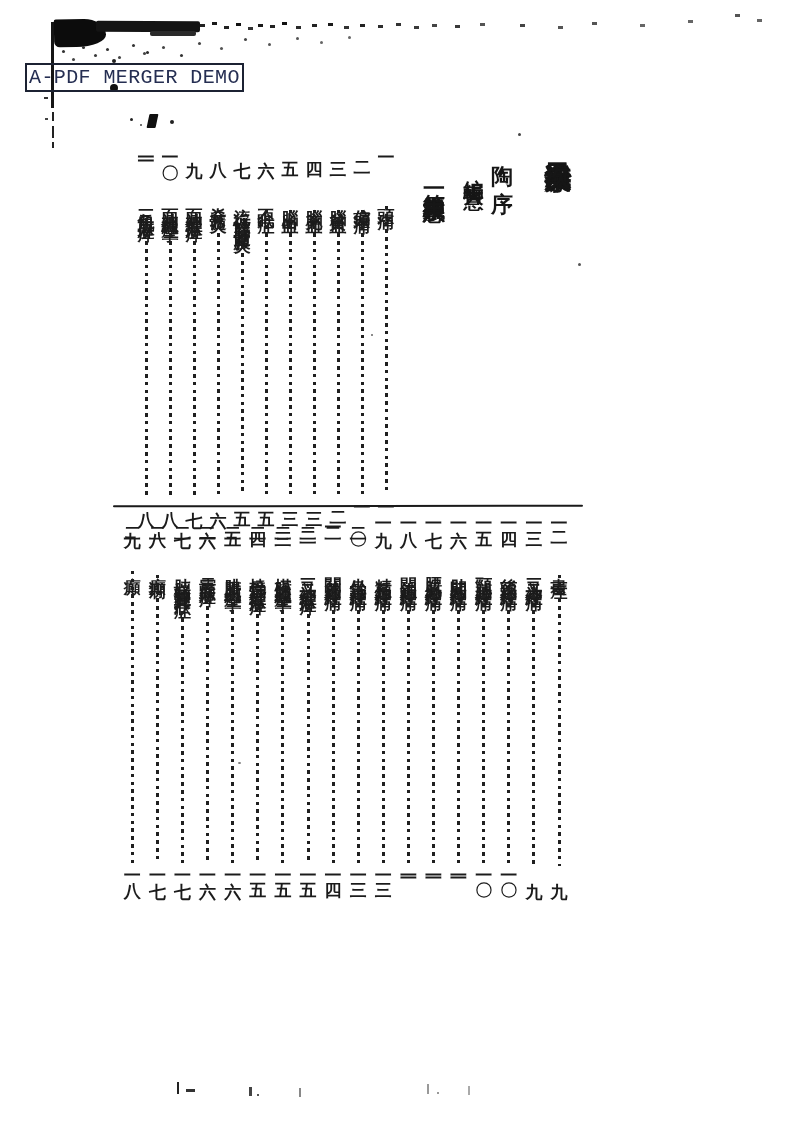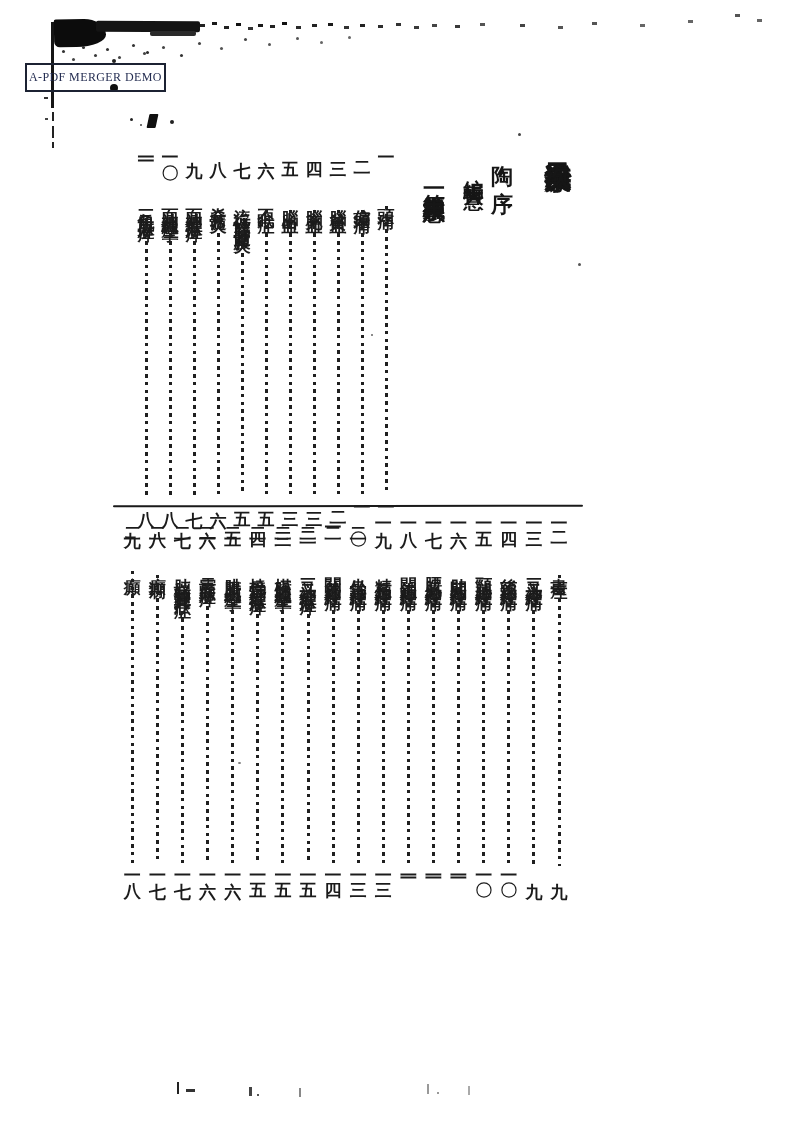--- a/index.html
+++ b/index.html
@@ -44,21 +44,21 @@
   #bm3{left:249px;top:1087px;width:3px;height:9px;background:#444;}
   #bm4{left:257px;top:1094px;width:2px;height:2px;background:#555;}
   #bm5{left:299px;top:1088px;width:2px;height:9px;background:#888;}
   #bm6{left:427px;top:1084px;width:2px;height:10px;background:#999;}
   #bm7{left:437px;top:1092px;width:2px;height:2px;background:#999;}
   #bm8{left:468px;top:1086px;width:2px;height:9px;background:#aaa;}
 
   
   #watermark{position:absolute;left:25px;top:63px;height:25px;border:2px solid #1c2233;
     display:flex;align-items:center;padding:0 2px;background:transparent;}
-  #watermark span{font-family:Liberation Serif, serif;font-size:12px;
+  #watermark span{font-family:Liberation Mono, monospace;font-size:20px;
     letter-spacing:.4px;color:#252e52;white-space:nowrap;}
 
   
   .vtext{position:absolute;writing-mode:vertical-rl;text-orientation:upright;
     font-weight:bold;white-space:nowrap;color:#161616;}
   #book-title{left:540px;top:142px;font-size:27px;letter-spacing:0px;}
   #preface{left:487px;top:147px;font-size:22px;letter-spacing:2px;}
   #editorial{left:461px;top:164px;font-size:20px;letter-spacing:3px;}
   #chapter{left:419px;top:176px;font-size:22px;letter-spacing:1px;}
   #chapter .gap{display:inline-block;block-size:18px;}

